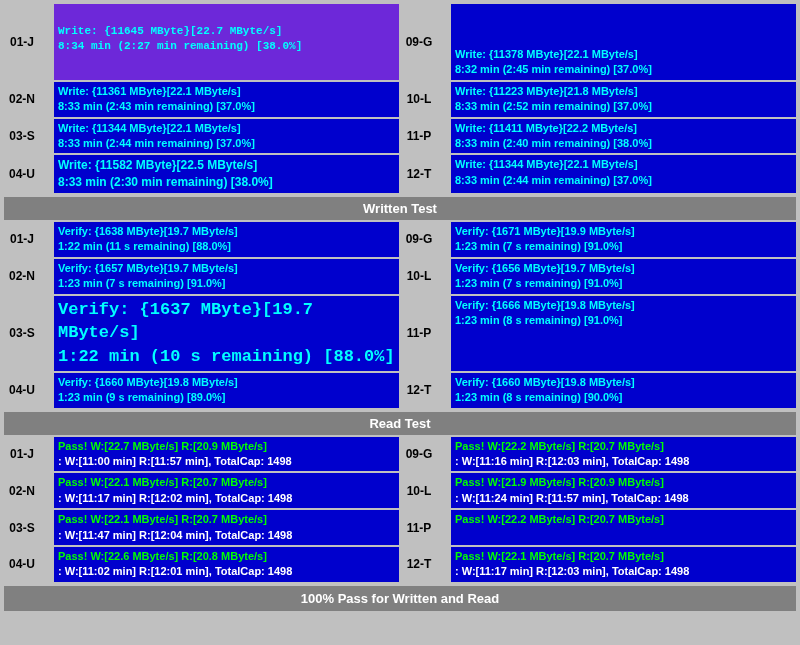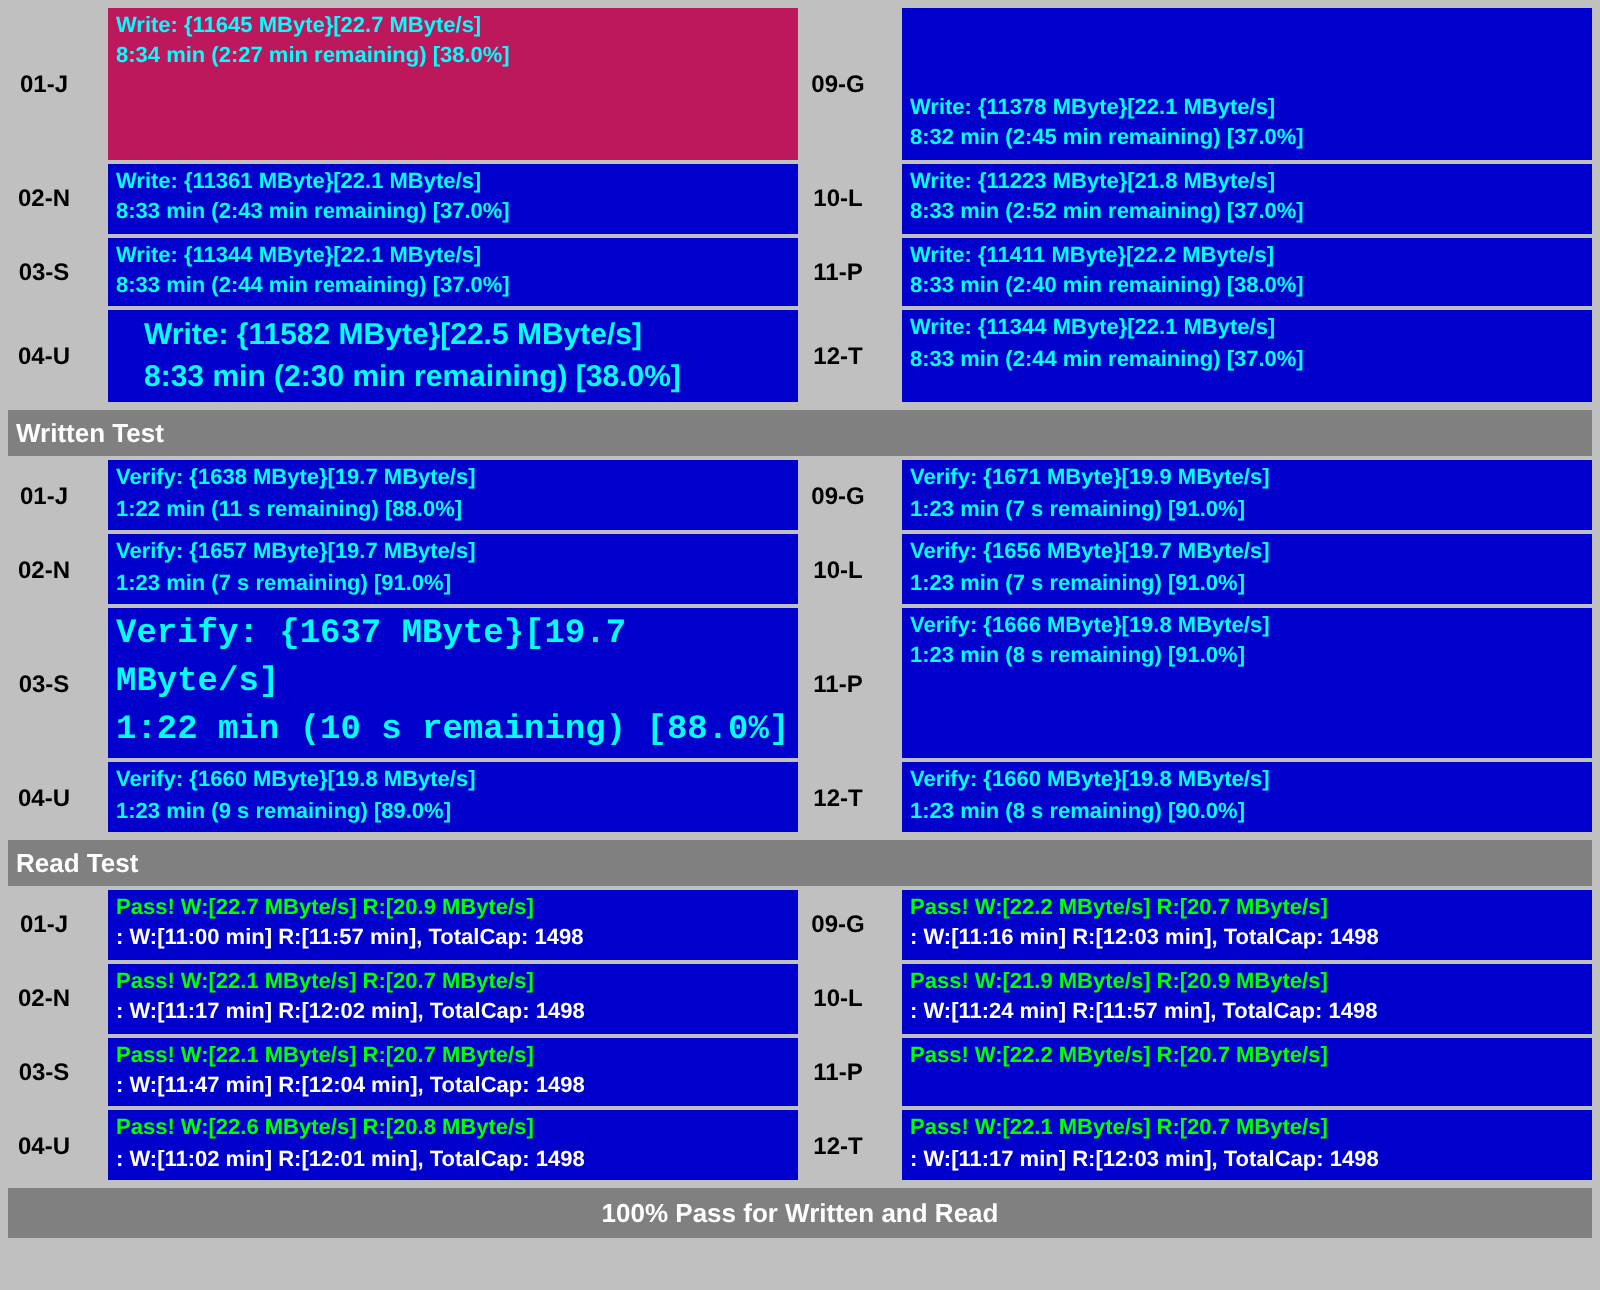--- a/index.html
+++ b/index.html
@@ -25,21 +25,21 @@
       font-size: 12px;
       display: flex;
       align-items: center;
       justify-content: center;
       padding: 2px 4px;
       min-width: 36px;
     }
     .section-header {
       background: #808080;
       color: white;
-      text-align: left;
+      text-align: center;
       font-size: 13px;
       font-weight: bold;
       padding: 4px;
       margin: 4px 0 2px 0;
     }
     .footer {
       background: #808080;
       color: white;
       text-align: center;
       font-size: 13px;
@@ -61,21 +61,21 @@
 </head>
 <body>
 
 <div class="main-container">
 
   <div class="section">
     <div id="write-rows-container">
         <div class="row-wrapper">
           <div class="half">
             <div class="label-col">01-J</div>
-            <div style="flex: 1 1 0%; background: #be185d; padding: 2px 4px; font-weight: bold; font-size: 11px; line-height: 1.4;">
+            <div style="flex: 1 1 0%; background: #6d28d9; padding: 20px 4px; font-weight: bold; font-size: 11px; line-height: 1.4; font-family: Liberation Mono, monospace;">
               <div style="color: rgb(0, 255, 255);">Write: {11645 MByte}[22.7 MByte/s]</div>
               <div style="color: rgb(0, 255, 255);">8:34 min (2:27 min remaining)  [38.0%]</div>
             </div>
           </div>
           <div class="half">
             <div class="label-col">09-G</div>
             <div style="flex: 1 1 0%; background: rgb(0, 0, 205); padding: 2px 4px; font-weight: bold; font-size: 11px; line-height: 1.4;">
               <div style="color: rgb(0, 255, 255); margin-top: 41px;">Write: {11378 MByte}[22.1 MByte/s]</div>
               <div style="color: rgb(0, 255, 255);">8:32 min (2:45 min remaining)  [37.0%]</div>
             </div>
@@ -109,21 +109,21 @@
             <div class="label-col">11-P</div>
             <div style="flex: 1 1 0%; background: rgb(0, 0, 205); padding: 2px 4px; font-weight: bold; font-size: 11px; line-height: 1.4;">
               <div style="color: rgb(0, 255, 255);">Write: {11411 MByte}[22.2 MByte/s]</div>
               <div style="color: rgb(0, 255, 255);">8:33 min (2:40 min remaining)  [38.0%]</div>
             </div>
           </div>
         </div>
         <div class="row-wrapper">
           <div class="half">
             <div class="label-col">04-U</div>
-            <div style="flex: 1 1 0%; background: rgb(0, 0, 205); padding: 2px 18px; font-weight: bold; font-size: 15px; line-height: 1.4;">
+            <div style="flex: 1 1 0%; background: rgb(0, 0, 205); padding: 2px 4px; font-weight: bold; font-size: 12px; line-height: 1.4;">
               <div style="color: rgb(0, 255, 255);">Write: {11582 MByte}[22.5 MByte/s]</div>
               <div style="color: rgb(0, 255, 255);">8:33 min (2:30 min remaining)  [38.0%]</div>
             </div>
           </div>
           <div class="half">
             <div class="label-col">12-T</div>
             <div style="flex: 1 1 0%; background: rgb(0, 0, 205); padding: 2px 4px; font-weight: bold; font-size: 11px; line-height: 1.4;">
               <div style="color: rgb(0, 255, 255);">Write: {11344 MByte}[22.1 MByte/s]</div>
               <div style="color: rgb(0, 255, 255);">8:33 min (2:44 min remaining)  [37.0%]</div>
             </div>

